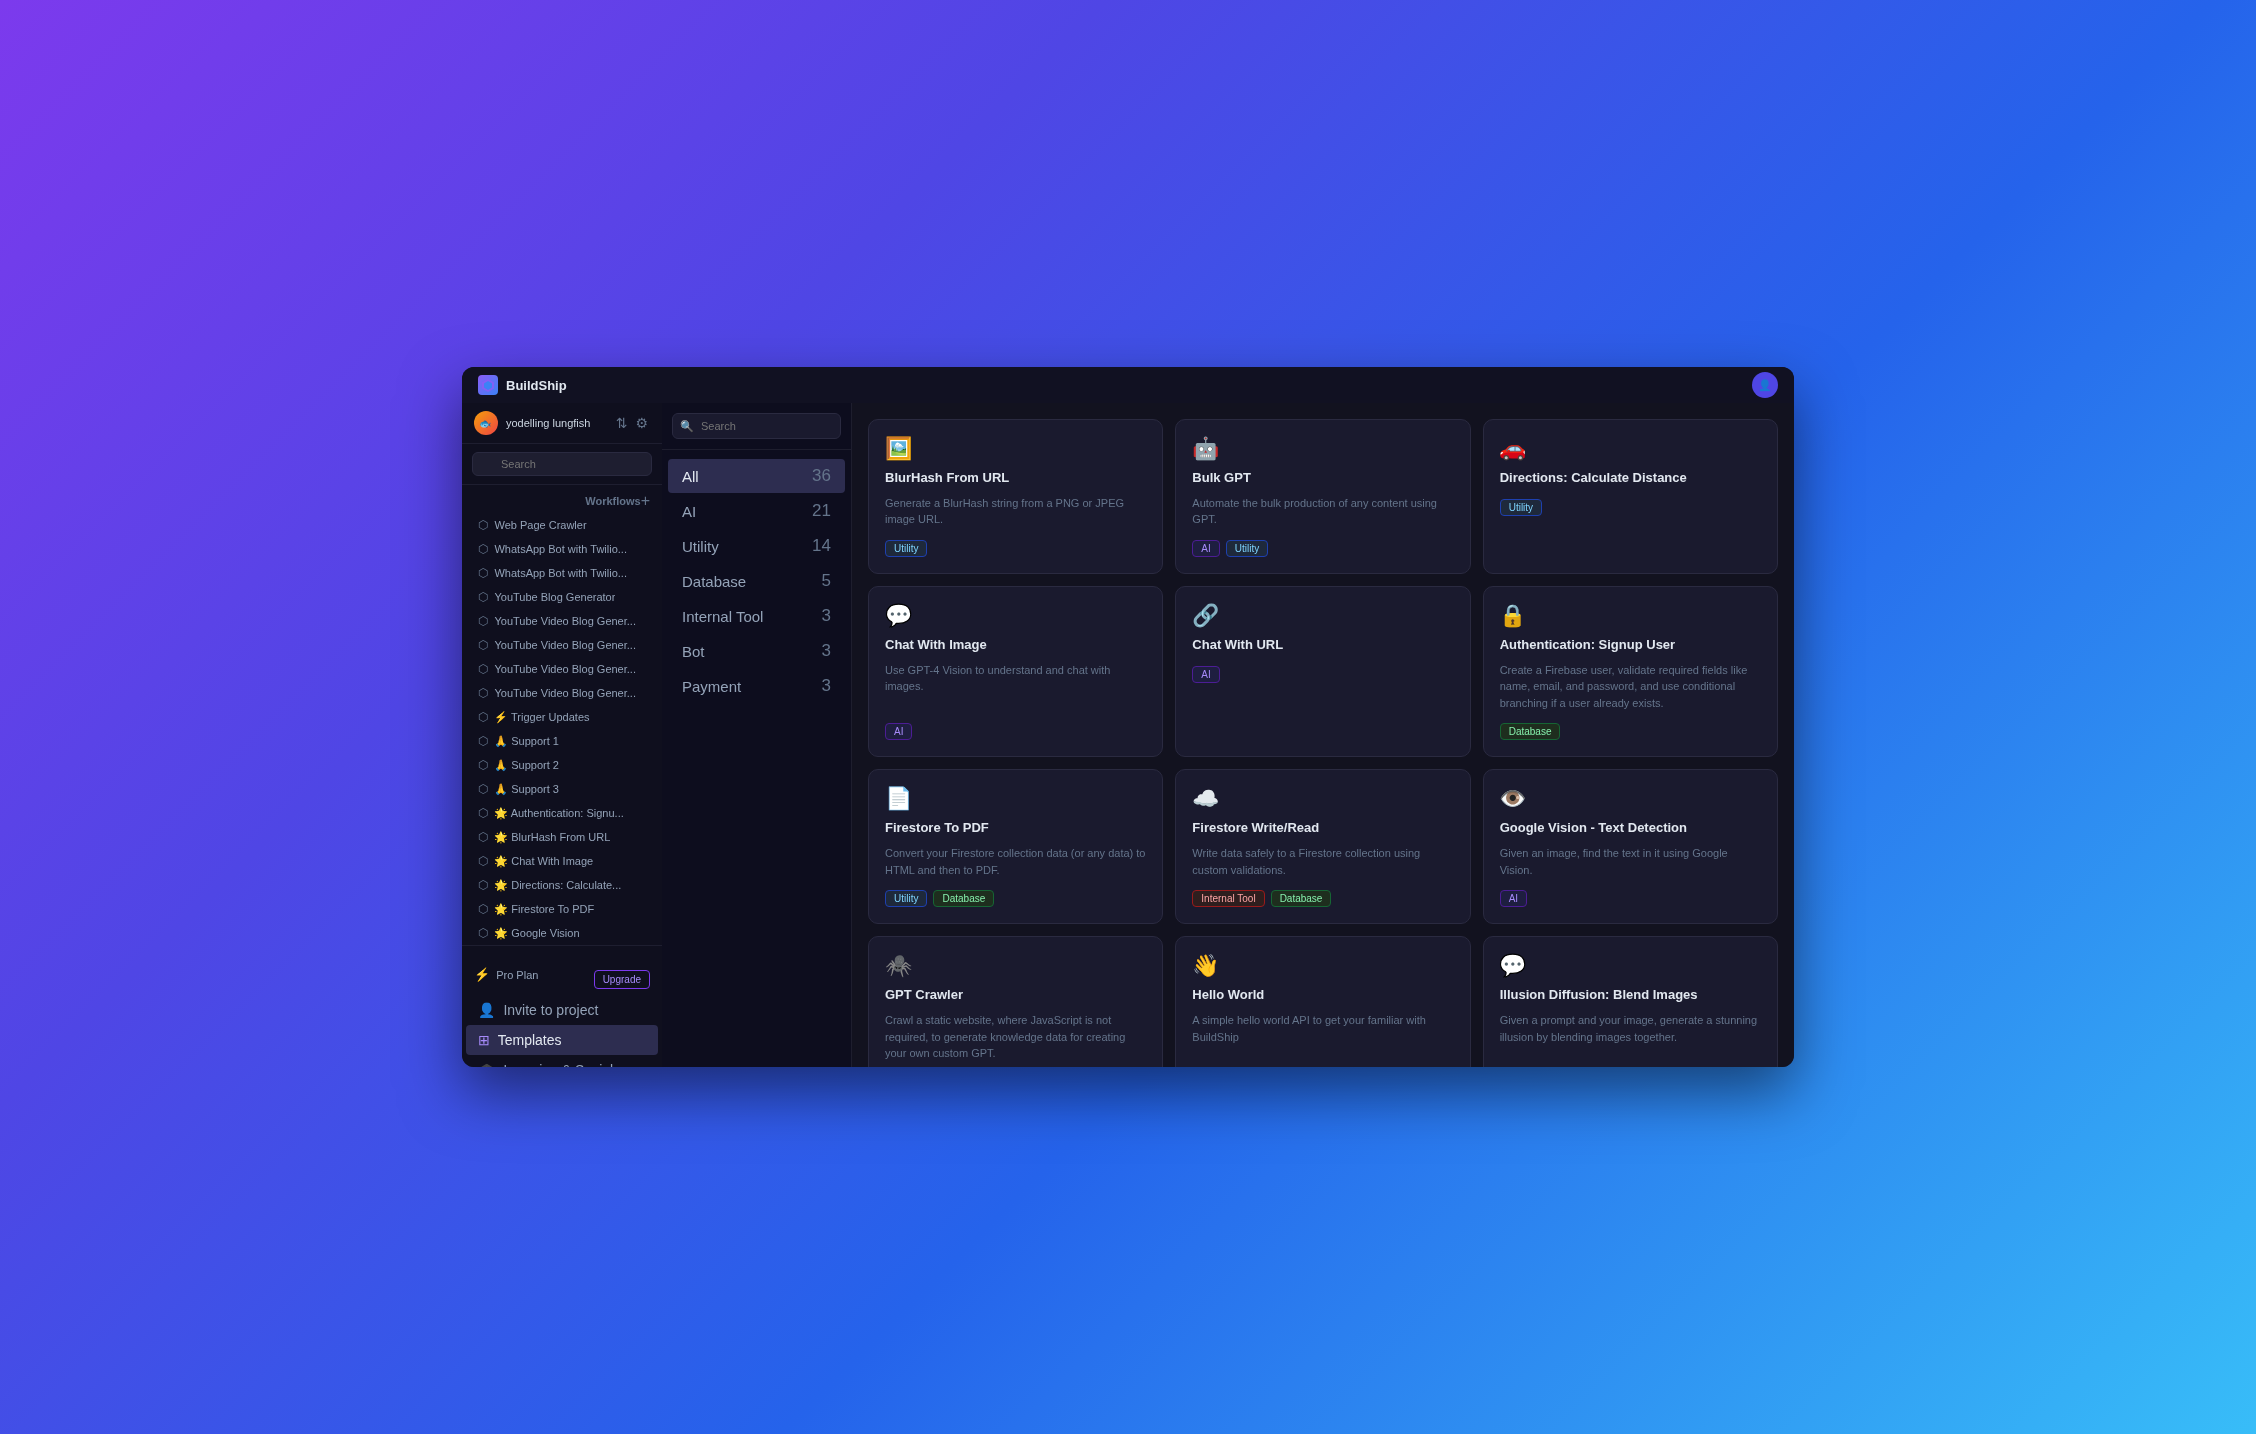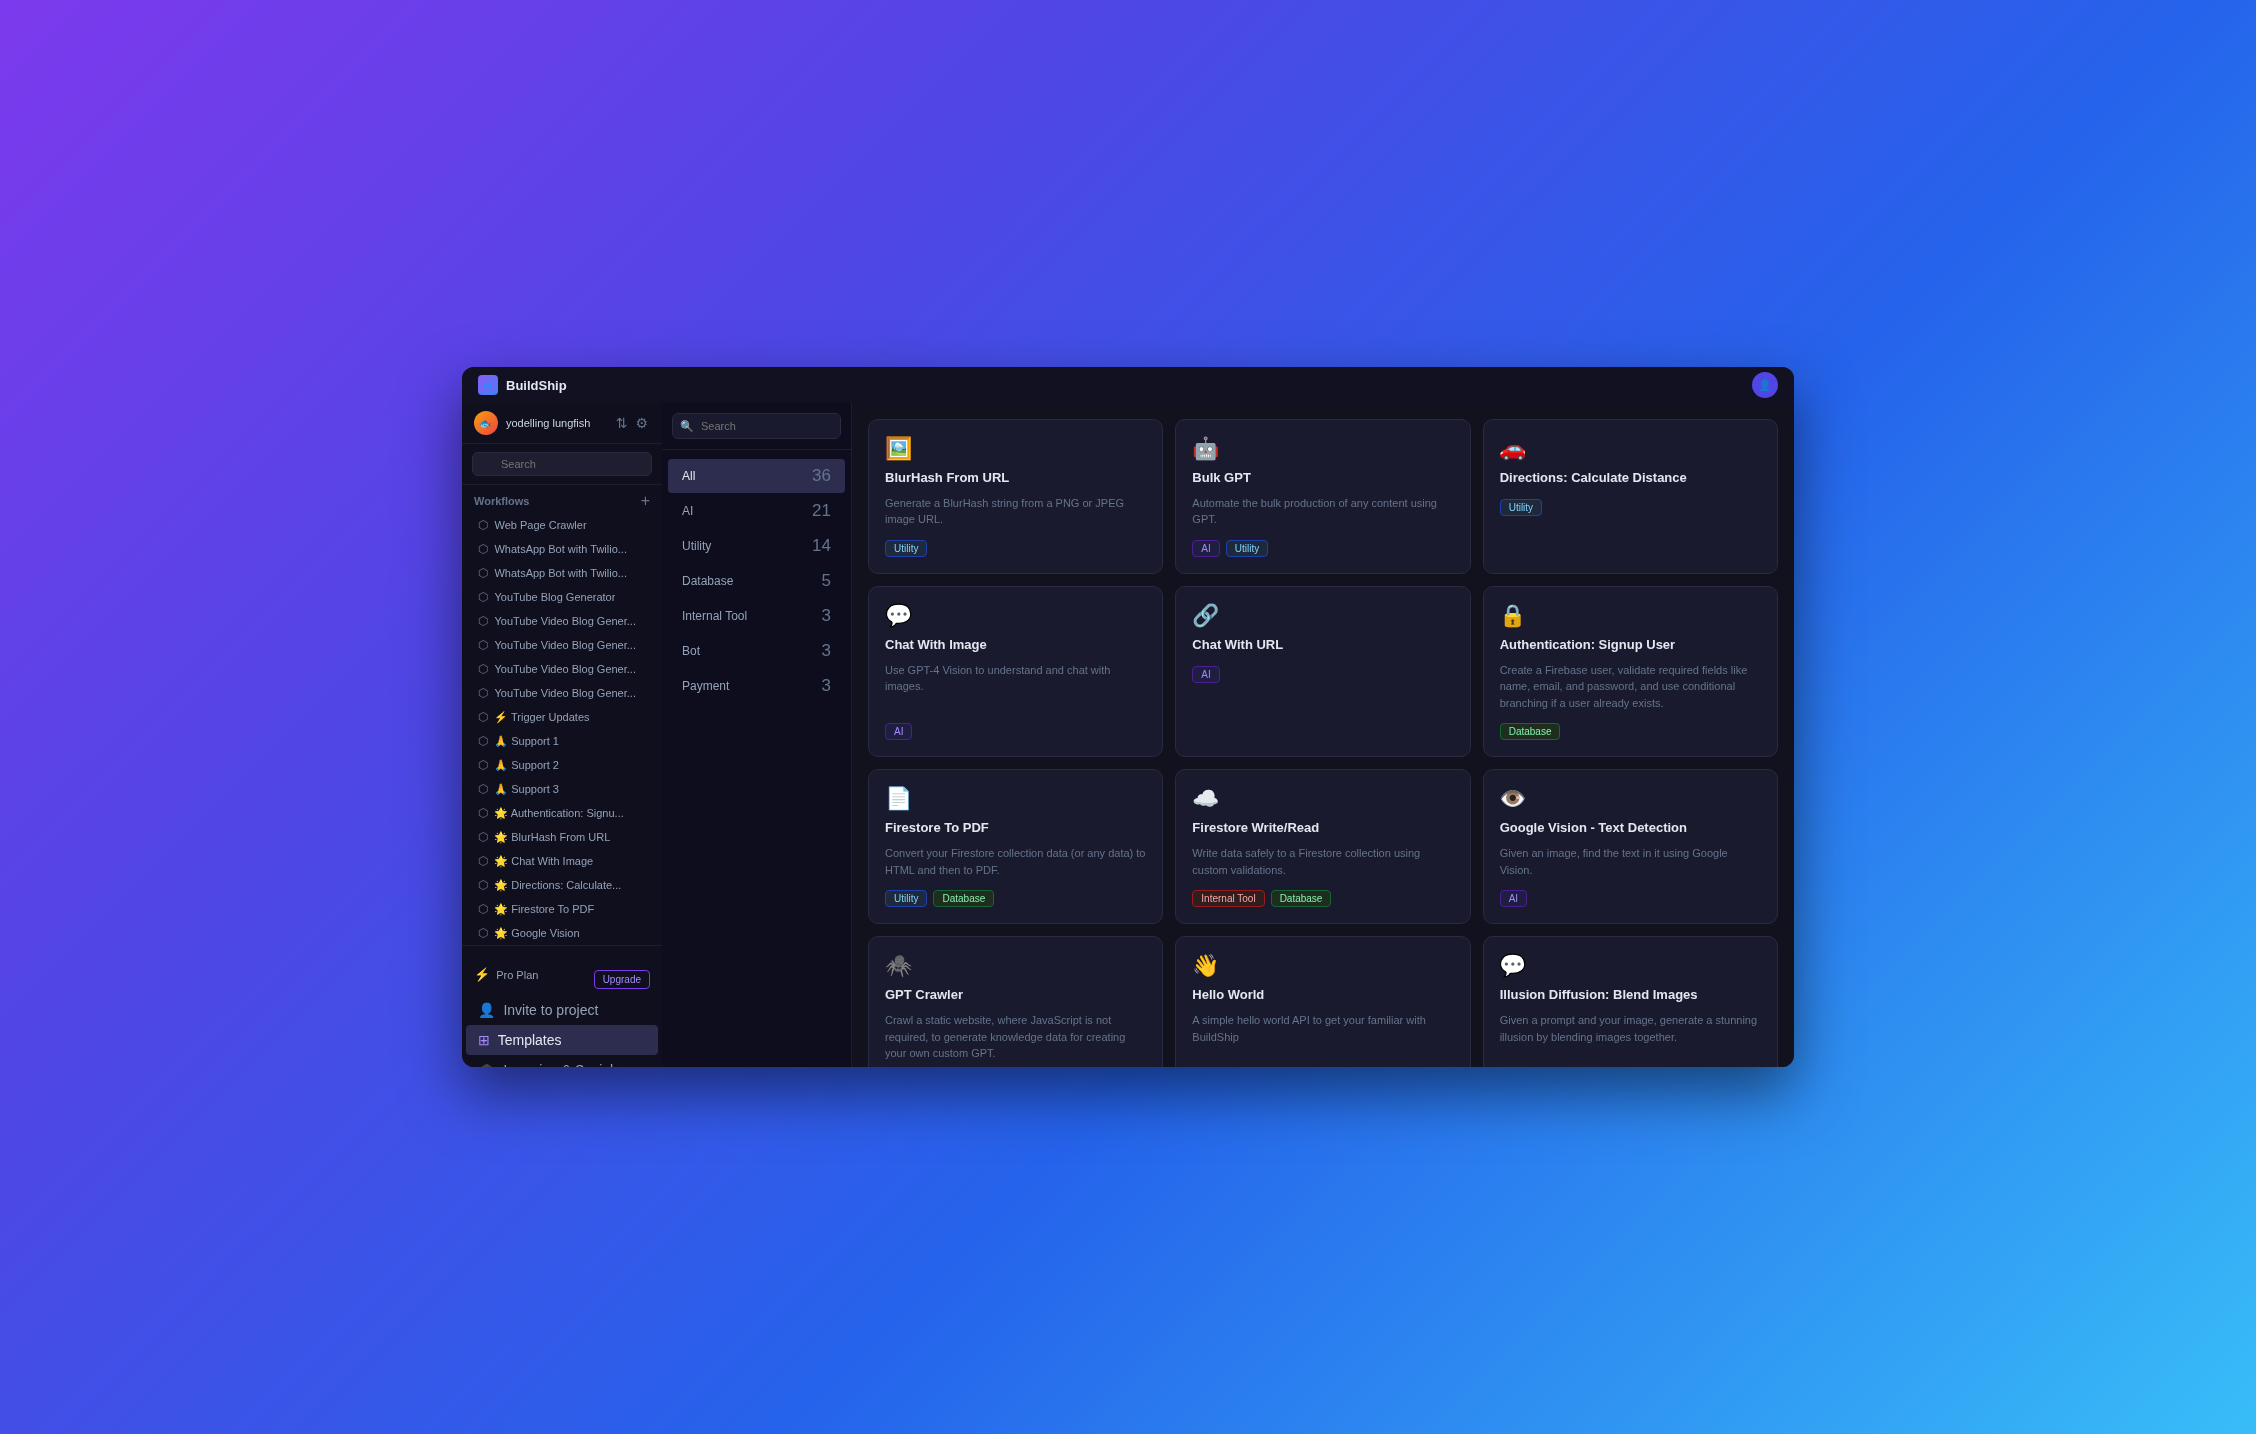--- a/index.html
+++ b/index.html
@@ -140,21 +140,21 @@
       position: absolute;
       left: 8px;
       top: 50%;
       transform: translateY(-50%);
       color: #64748b;
       font-size: 11px;
     }
     .workflows-header {
       display: flex;
       align-items: center;
-      justify-content: space-between;
+      justify-content: flex-end;
       padding: 8px 12px 4px;
     }
     .workflows-label {
       color: #64748b;
       font-size: 11px;
       font-weight: 600;
     }
     .add-btn {
       color: #64748b;
       font-size: 16px;
@@ -268,21 +268,21 @@
     .cat-item {
       display: flex;
       align-items: center;
       justify-content: space-between;
       padding: 7px 14px;
       cursor: pointer;
       border-radius: 4px;
       margin: 1px 6px;
     }
     .cat-item.active { background: #2d2d50; }
-    .cat-name { color: #94a3b8; font-size: 12px; }
+    .cat-name { color: #94a3b8; font-size: 15px; }
     .cat-item.active .cat-name { color: #e2e8f0; }
     .cat-count { color: #64748b; font-size: 17px; }
 
     
     .main-content {
       flex: 1;
       background: #12121f;
       overflow-y: auto;
       padding: 16px;
     }

